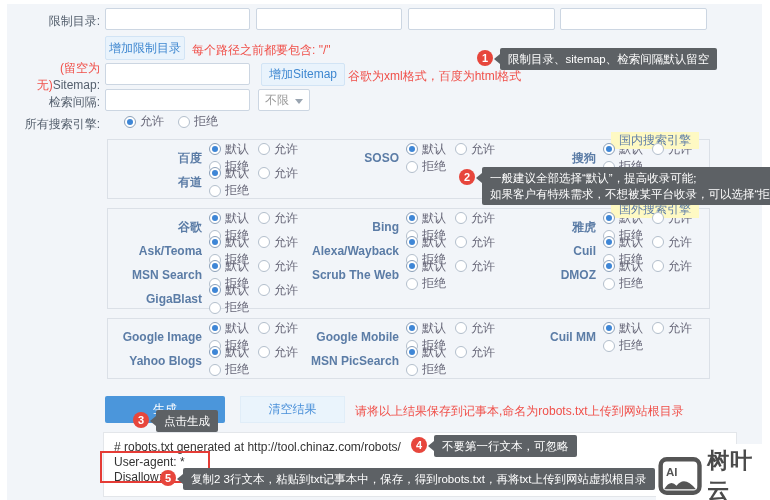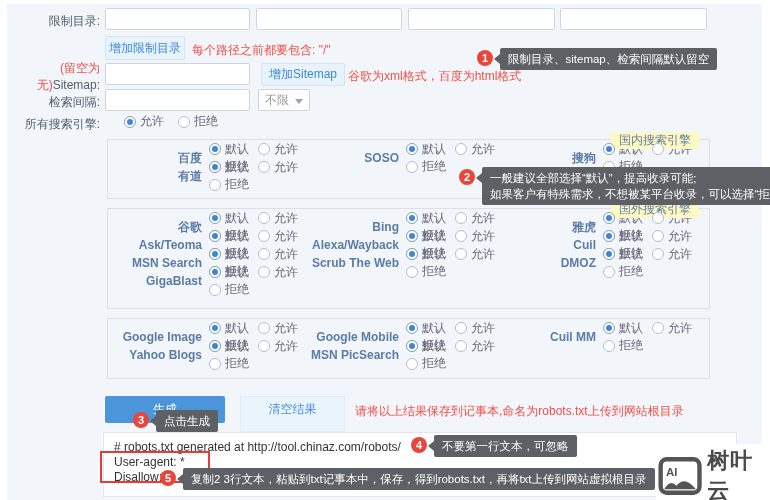--- a/index.html
+++ b/index.html
@@ -22,27 +22,27 @@
   .sel .caret { position:absolute; right:6px; top:9px; width:0; height:0; border:4px solid transparent; border-top:5px solid #9aa5b1; }
 
   .radio { display:inline-flex; align-items:center; font-size:12px; color:#667; margin-right:14px; cursor:pointer; }
   .radio em { font-style:normal; }
   .dot { width:12px; height:12px; border:1px solid #b3bfcc; border-radius:50%; background:#fff; margin-right:4px; position:relative; flex:0 0 12px; }
   .dot.on { border-color:#8ba0b8; }
   .dot.on::after { content:''; position:absolute; left:2px; top:2px; width:6px; height:6px; background:#3e86d6; border-radius:50%; }
 
   .fset { position:absolute; left:107px; width:603px; border:1px solid #dbe0e7; }
   .fset .legend { position:absolute; top:-8px; right:10px; background:#fef9c3; padding:0 8px; font-size:12px; color:#5f7ea8; }
-  .engine-grid { display:grid; grid-template-columns:197px 197px 1fr; row-gap:0; padding:9px 4px 0 4px; }
+  .engine-grid { display:grid; grid-template-columns:197px 197px 1fr; row-gap:6px; padding:9px 4px 0 4px; }
   .cell { display:flex; align-items:center; height:18px; }
   .ename { flex:0 0 90px; text-align:right; margin-right:7px; font-weight:bold; color:#5b7ca6; font-size:12px; white-space:nowrap; }
   .cell .radio { margin-right:9px; }
 
   .btn-gen { position:absolute; left:105px; top:396px; width:120px; height:27px; background:#4b96db; color:#fff; font-size:12px; text-align:center; line-height:27px; border-radius:2px; cursor:pointer; }
-  .btn-clear { position:absolute; left:240px; top:396px; width:105px; height:36px; background:#eaf4fc; border:1px solid #e0edf8; color:#4a90d9; font-size:12px; text-align:center; line-height:25px; border-radius:0; cursor:pointer; }
+  .btn-clear { position:absolute; left:240px; top:396px; width:105px; height:27px; background:#eaf4fc; border:1px solid #e0edf8; color:#4a90d9; font-size:12px; text-align:center; line-height:25px; border-radius:0; cursor:pointer; }
 
   .result { position:absolute; left:103px; top:432px; width:634px; height:65px; background:#fff; border:1px solid #e3e6ea; padding:7px 10px; font-size:12px; color:#333; line-height:15px; }
   .redbox { position:absolute; left:100px; top:451px; width:110px; height:32px; border:2px solid #e53c36; pointer-events:none; z-index:5; }
 
   .ann { position:absolute; display:flex; align-items:flex-start; z-index:9; }
   .abadge { width:16px; height:16px; border-radius:50%; background:#e7463c; color:#fff; font-size:11px; font-weight:bold; text-align:center; line-height:16px; flex:0 0 16px; }
   .atip { margin-left:7px; margin-top:-2px; background:#5d6165; color:#fff; font-size:11.5px; padding:3px 8px; border-radius:2px; position:relative; line-height:16px; }
   .atip div { white-space:nowrap; }
   .atip::before { content:''; position:absolute; left:-6px; top:6px; border:5px solid transparent; border-right:6px solid #5d6165; border-left:none; }
   .ann1 { left:477px; top:50px; }

